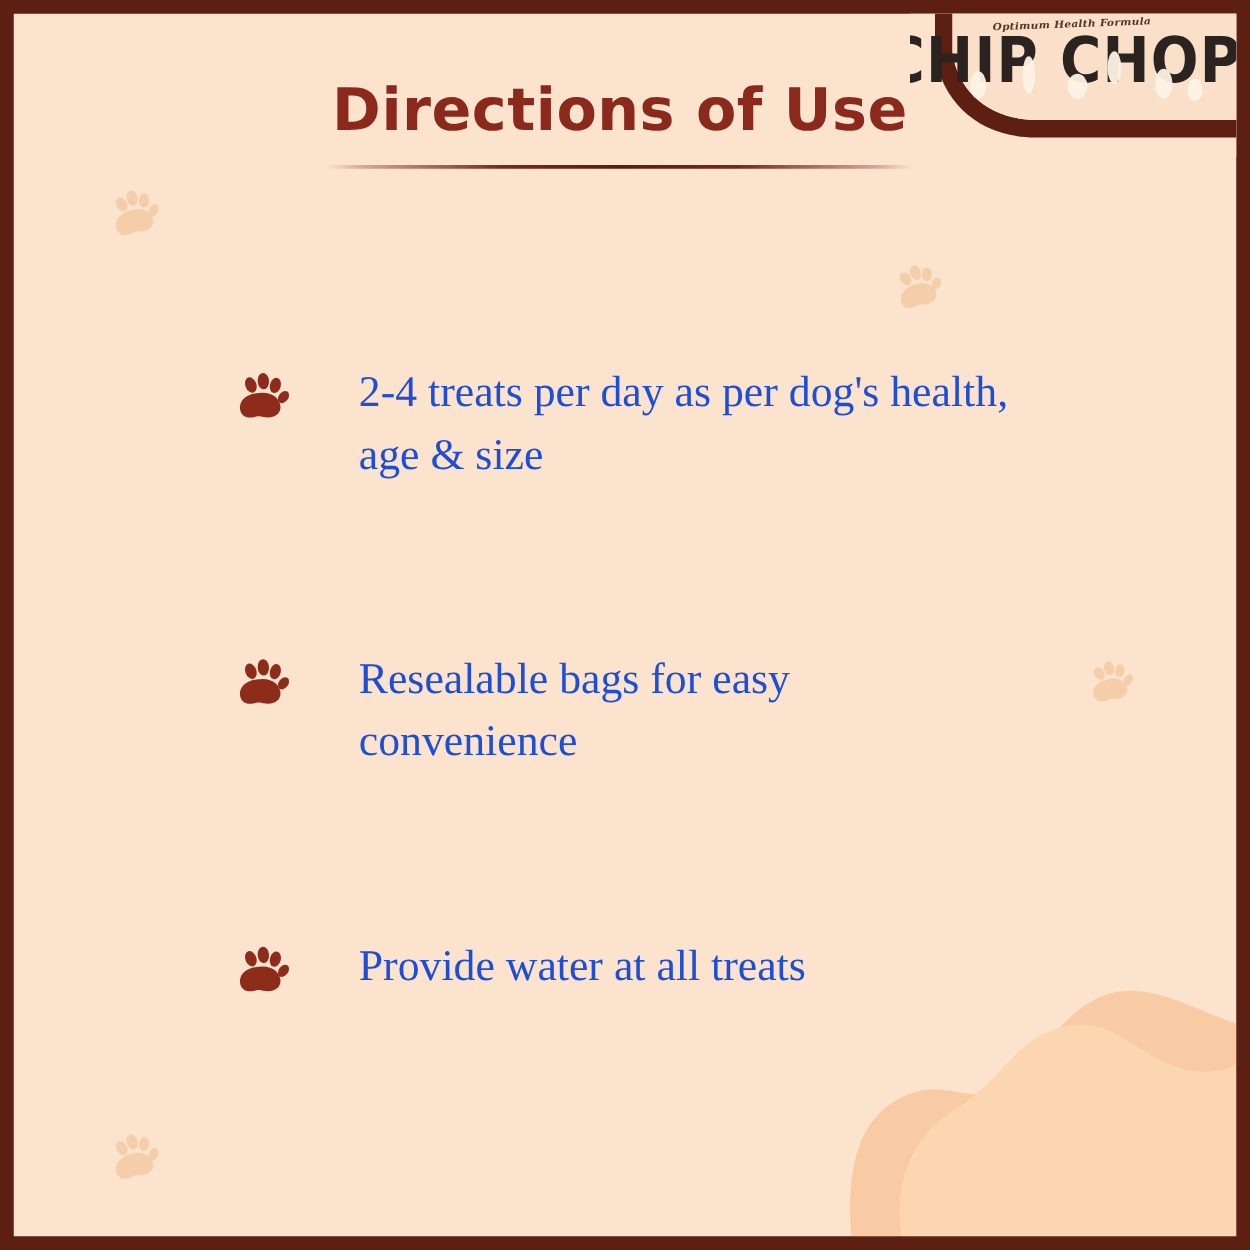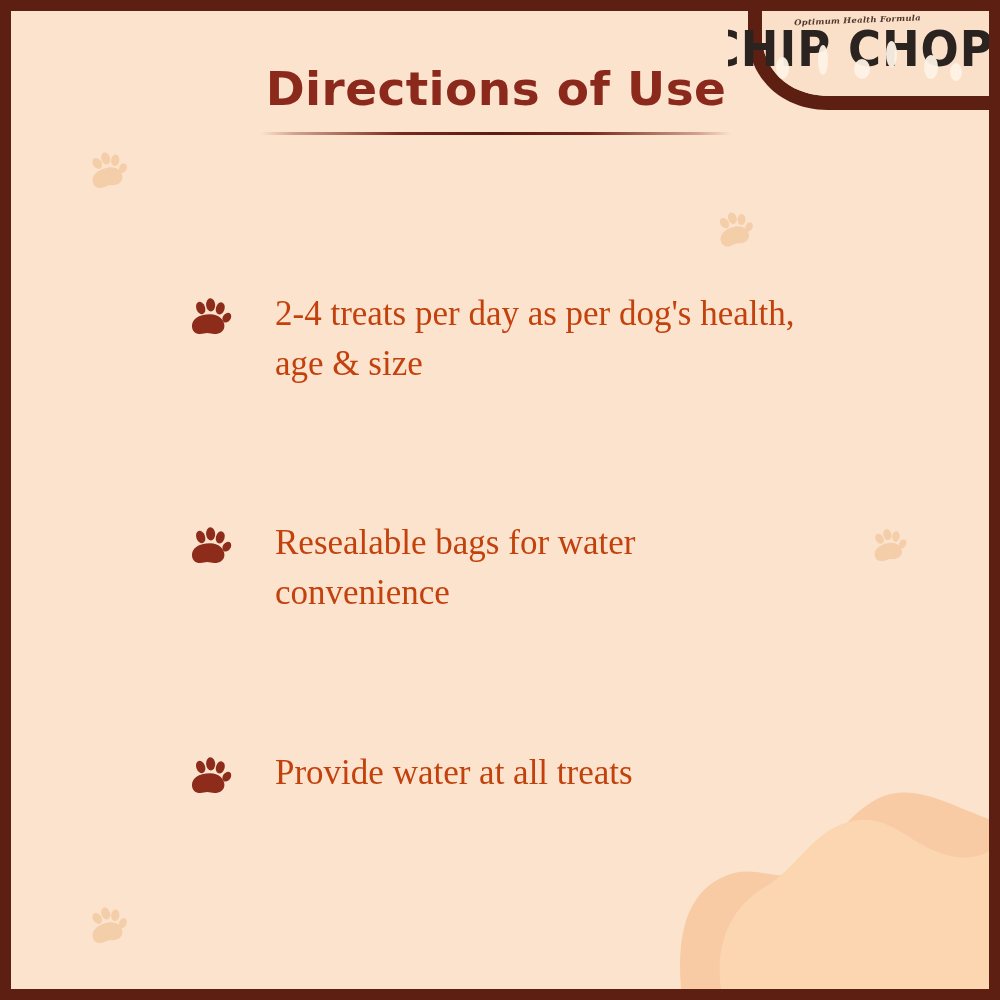--- a/index.html
+++ b/index.html
@@ -150,22 +150,22 @@
   .bullet-row:last-child { margin-bottom: 0; }
   .bullet-paw {
     flex: 0 0 auto;
     width: 44px;
     margin-top: 8px;
   }
   .bullet-text {
     font-family: "Liberation Serif", "DejaVu Serif", serif;
     font-size: 35px;
     line-height: 1.42;
-    color: #c2410c;
-    margin-left: 42px;
+    color: #1d4ed8;
+    margin-left: 54px;
     max-width: 520px;
   }
 </style>
 </head>
 <body>
 
 <div id="canvas">
 
   <div>
     <div class="bg-paw" style="left:75px; top:138px; width:44px; height:44px; transform:rotate(-12deg);">
@@ -274,21 +274,21 @@
           <g fill="#8e2c1c">
             <ellipse cx="17" cy="16" rx="6.4" ry="9.2" transform="rotate(-20 17 16)"></ellipse>
             <ellipse cx="31.5" cy="11.5" rx="6.6" ry="9.6" transform="rotate(-4 31.5 11.5)"></ellipse>
             <ellipse cx="45.5" cy="16.5" rx="6.3" ry="9" transform="rotate(16 45.5 16.5)"></ellipse>
             <ellipse cx="55" cy="30" rx="5.6" ry="7.8" transform="rotate(36 55 30)"></ellipse>
             <path d="M31 25c12 0 20.5 8 20.5 16.7 0 8.1-6.9 12.2-14.4 12.2-4.4 0-6.8-1.5-10.5-1.5
                      -3.8 0-6.2 1.5-10.2 1.5C9.3 53.9 4.3 49.6 4.3 42.1 4.3 33.2 13 25 31 25z"></path>
           </g>
         </svg>
       </div>
-      <div class="bullet-text">Resealable bags for water convenience</div>
+      <div class="bullet-text">Resealable bags for easy convenience</div>
     </div>
 
     <div class="bullet-row">
       <div class="bullet-paw">
         <svg viewBox="0 0 64 64" width="44" height="44" aria-hidden="true">
           <g fill="#8e2c1c">
             <ellipse cx="17" cy="16" rx="6.4" ry="9.2" transform="rotate(-20 17 16)"></ellipse>
             <ellipse cx="31.5" cy="11.5" rx="6.6" ry="9.6" transform="rotate(-4 31.5 11.5)"></ellipse>
             <ellipse cx="45.5" cy="16.5" rx="6.3" ry="9" transform="rotate(16 45.5 16.5)"></ellipse>
             <ellipse cx="55" cy="30" rx="5.6" ry="7.8" transform="rotate(36 55 30)"></ellipse>

